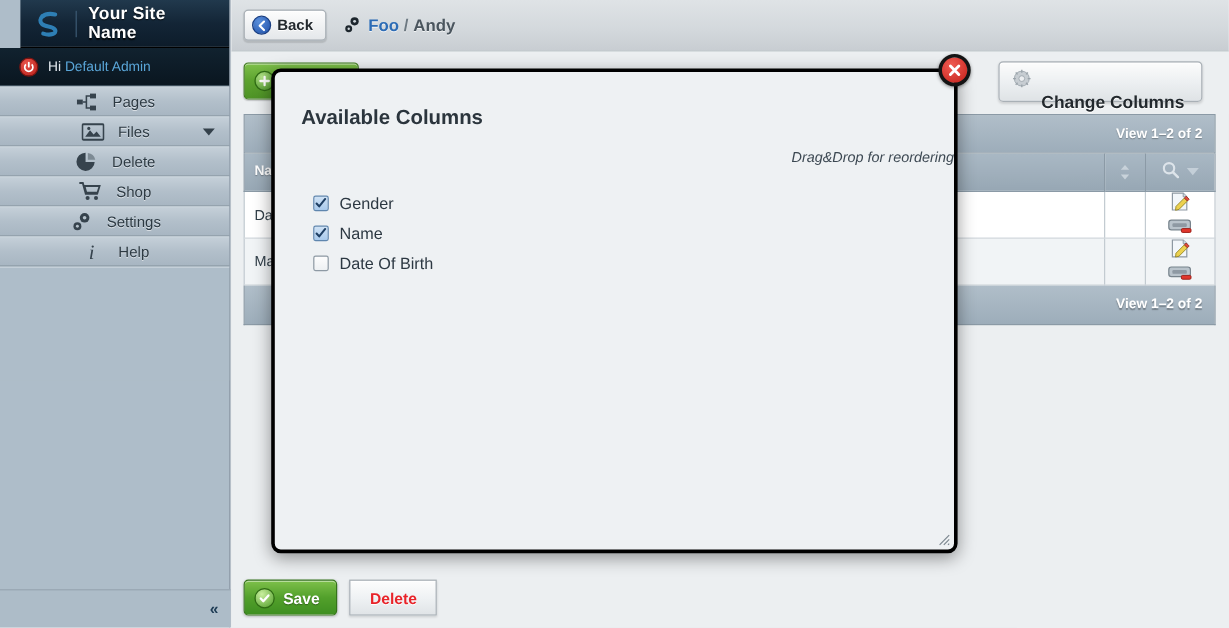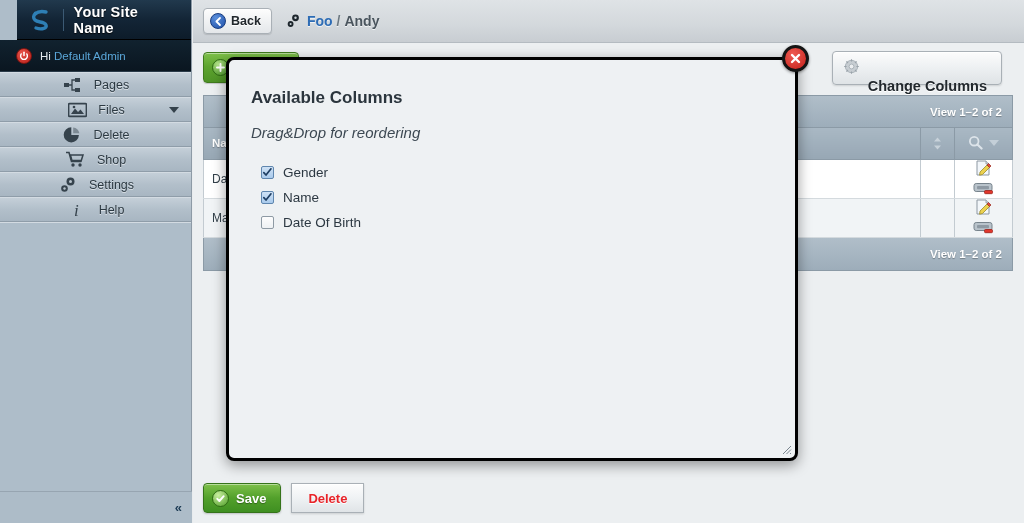--- a/index.html
+++ b/index.html
@@ -382,22 +382,23 @@
     border-radius: 8px;
     box-shadow: 0 4px 14px rgba(0,0,0,0.4);
     z-index: 50;
   }
   .modal-body { padding: 28px 0 0 22px; }
   .modal-title {
     font-size: 17px; font-weight: bold; color: #2b353d;
     margin: 0 0 16px 0;
   }
   .modal-sub {
-    font-size: 15px; font-style: italic; color: #3c4852;
+    font-size: 12px; font-style: italic; color: #3c4852;
     margin: 0 0 20px 0;
+    text-align: right;
   }
   .chk-list { padding-left: 10px; }
   .chk-row {
     display: flex; align-items: center;
     height: 22px;
     margin-bottom: 3px;
     cursor: pointer;
   }
   .chk {
     width: 13px; height: 13px;

